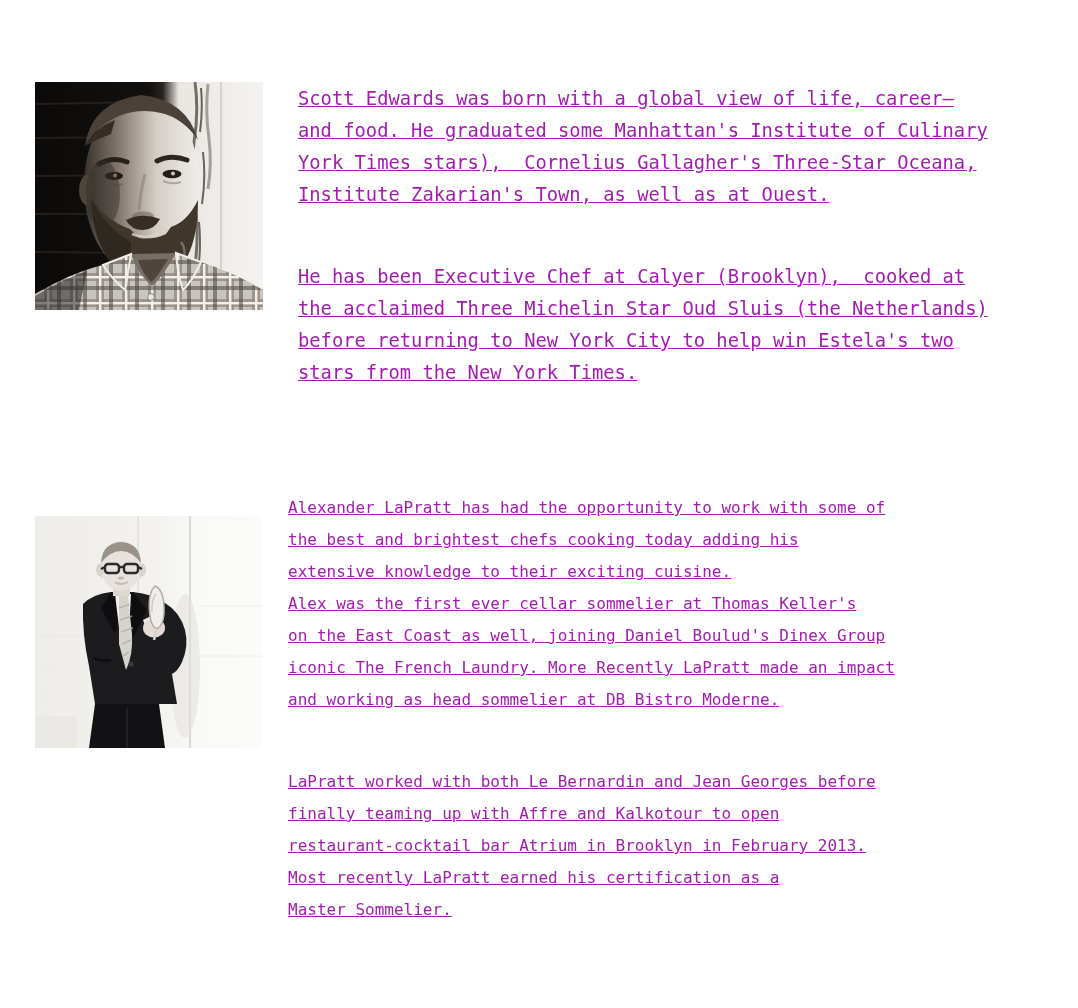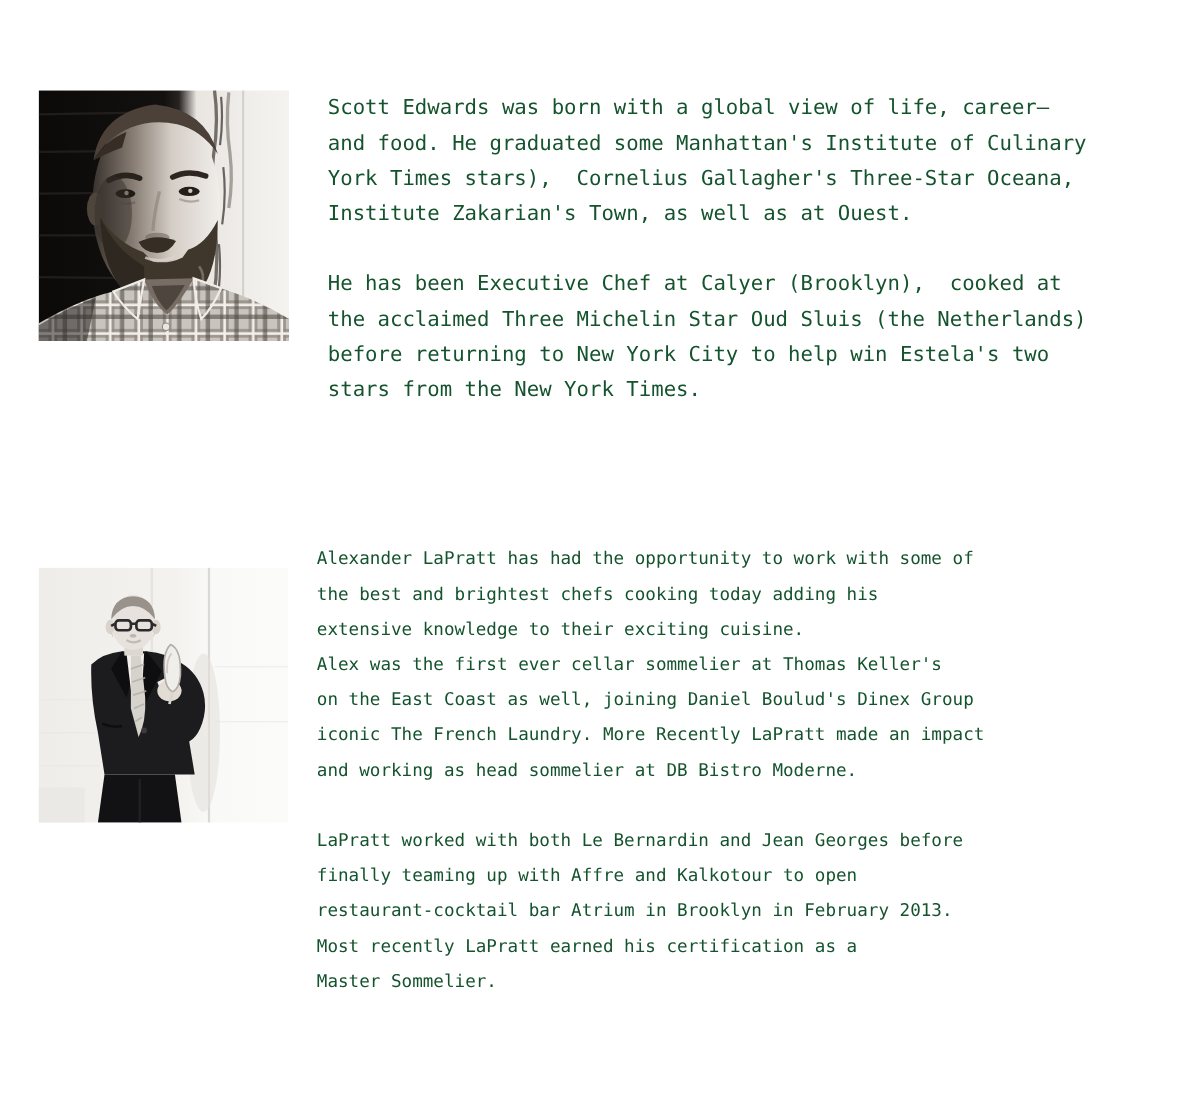--- a/index.html
+++ b/index.html
@@ -5,25 +5,25 @@
   html,body { margin:0; padding:0; background:#ffffff; }
   .canvas {
     position:relative; width:1078px; height:1008px;
     background:#ffffff; overflow:hidden;
     font-family:"DejaVu Sans Mono", monospace;
   }
   .photo { position:absolute; overflow:hidden; }
   .photo svg { display:block; }
   .photo-1 { left:35px; top:82px;  width:228px; height:228px; }
   .photo-2 { left:35px; top:516px; width:227px; height:232px; }
-  .bio-text { position:absolute; color:#14532d; }
+  .bio-text { position:absolute; color:#a21caf;text-decoration:underline; }
   .bio-text .line { white-space:pre; line-height:32px; min-height:32px; }
   .bio-1-text { left:298px; top:83px;  font-size:18.8px; }
   .bio-2-text { left:288px; top:492px; font-size:16px; }
-  .para + .para { margin-top:32px; }
+  .para + .para { margin-top:50px; }
 </style>
 </head>
 <body>
 
 <div class="canvas">
 
   <section>
 
     <div class="photo photo-1" role="img" aria-label="Black-and-white close-up portrait of a bearded man in a plaid shirt, half in shadow">
       <svg width="228" height="228" viewBox="0 0 228 228">

